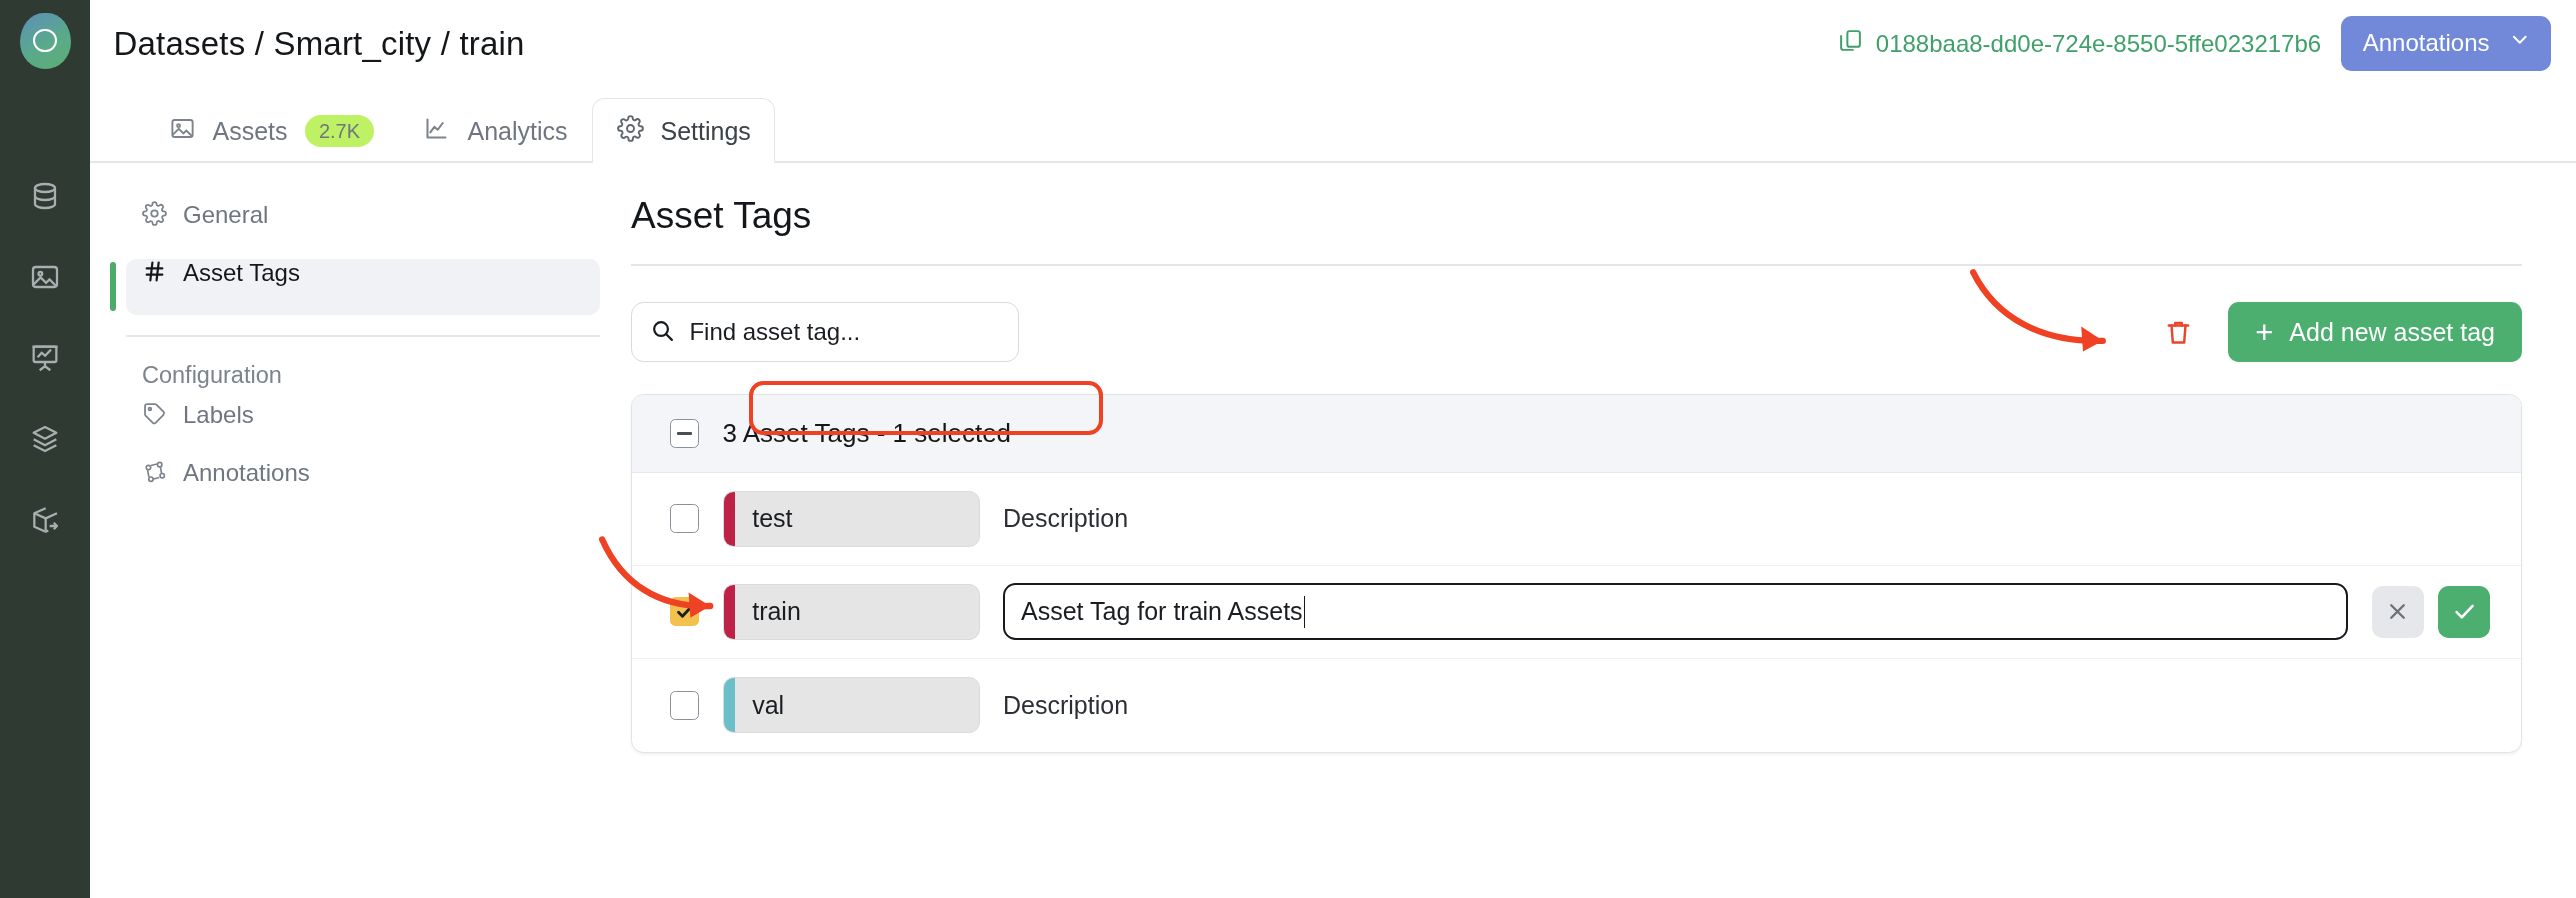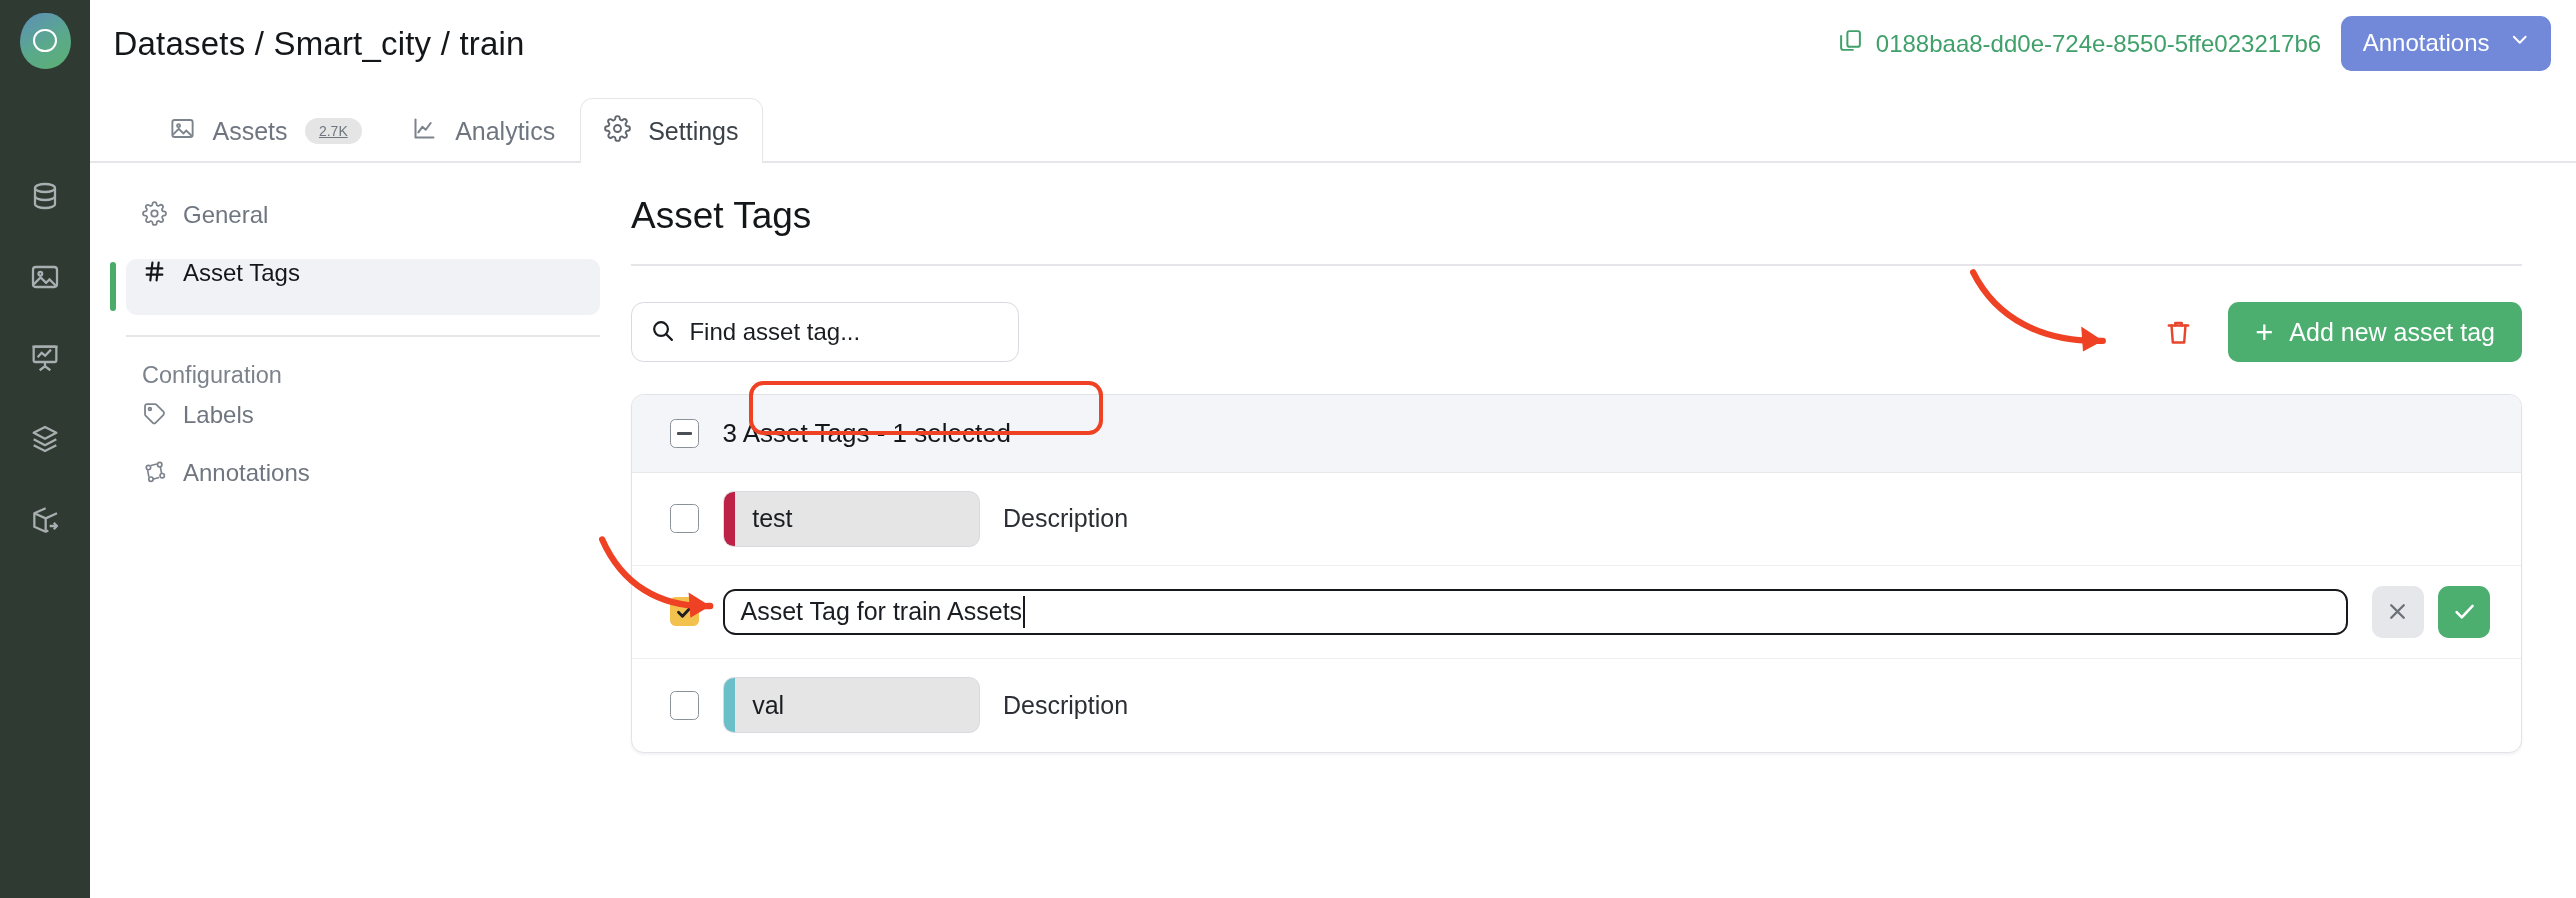--- a/index.html
+++ b/index.html
@@ -81,24 +81,23 @@
   }
   .tab.active {
     color: #3c4249; background: #ffffff;
     border-color: #e4e6ea; z-index: 2;
   }
   .tab.active::after {
     content: ""; position: absolute; left: 0; right: 0; bottom: -1.8px;
     height: 2.7px; background: #ffffff;
   }
   .tab-badge {
-    background: #e5e5e5; color: #6f7680;
-    font-size: 14px; padding: 6.3px 14.4px; border-radius: 901px;
+    background: #bef264; color: #6f7680;
+    font-size: 20px; padding: 6.3px 14.4px; border-radius: 901px;
     line-height: 1;
-    text-decoration: underline;
   }
 
   
   .body { display: flex; height: calc(898px - 87px - 76px); }
 
   
   .subnav { width: 541px; flex: 0 0 541px; padding: 38px 31px 0 36px; }
   .subnav-item {
     display: flex; gap: 16px;
     height: 56px; padding-left: 16px; border-radius: 10.8px;
@@ -169,21 +168,21 @@
     width: 257px; flex: 0 0 257px; height: 56px;
     border: 1.8px solid #d7dade; border-radius: 10.8px;
     display: flex; align-items: center; overflow: hidden; background: #e5e5e5;
     cursor: text; position: relative;
   }
   .tagchip .swatch { width: 11.7px; height: 100%; flex: 0 0 11.7px; }
   .tagchip .tagname { font-size: 25px; color: #1a1d21; padding-left: 17px; }
 
   .desc-placeholder { font-size: 25px; color: #2b2f35; }
   .desc-input {
-    flex: 1; height: 46px; border: 2.7px solid #16191d; border-radius: 12.6px;
+    flex: 1; height: 57px; border: 2.7px solid #16191d; border-radius: 12.6px;
     display: flex; align-items: center; padding: 0 16px; background: #fff;
     cursor: text; min-width: 0;
   }
   .desc-input .val { font-size: 25px; color: #1a1d21; white-space: nowrap; }
   .caret {
     display: inline-block; width: 1.8px; height: 32px; background: #16191d;
     margin-left: 0.9px;
   }
   .row-actions { display: flex; align-items: center; gap: 14.4px; padding-right: 31px; }
   .act {
@@ -420,20 +419,24 @@
             </div>
             <div class="desc-placeholder">Description</div>
           </div>
 
           <div class="trow">
             <div class="cb checked">
               <svg width="21.6" height="21.6" viewBox="0 0 24 24" fill="none" stroke="#1d1f22" stroke-width="3.2" stroke-linecap="round" stroke-linejoin="round">
                 <path d="M5 12.6l4.4 4.4L19 6.6"></path>
               </svg>
             </div>
+            <div class="tagchip">
+              <div class="swatch" style="background:#bd2146"></div>
+              <span class="tagname">train</span>
+            </div>
             <div class="desc-input">
               <span class="val">Asset Tag for train Assets</span>
                 <span class="caret"></span>
             </div>
             <div class="row-actions">
               <button class="act cancel">
                 <svg width="25" height="25" viewBox="0 0 24 24" fill="none" stroke="#6c727a" stroke-width="2.3" stroke-linecap="round">
                   <path d="M6 6l12 12M18 6L6 18"></path>
                 </svg>
               </button>

